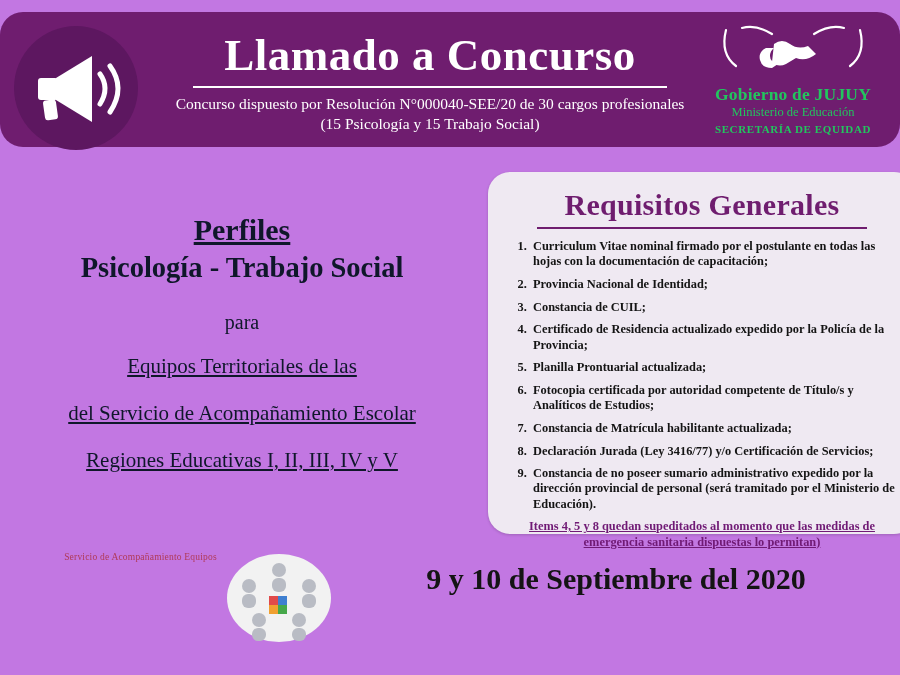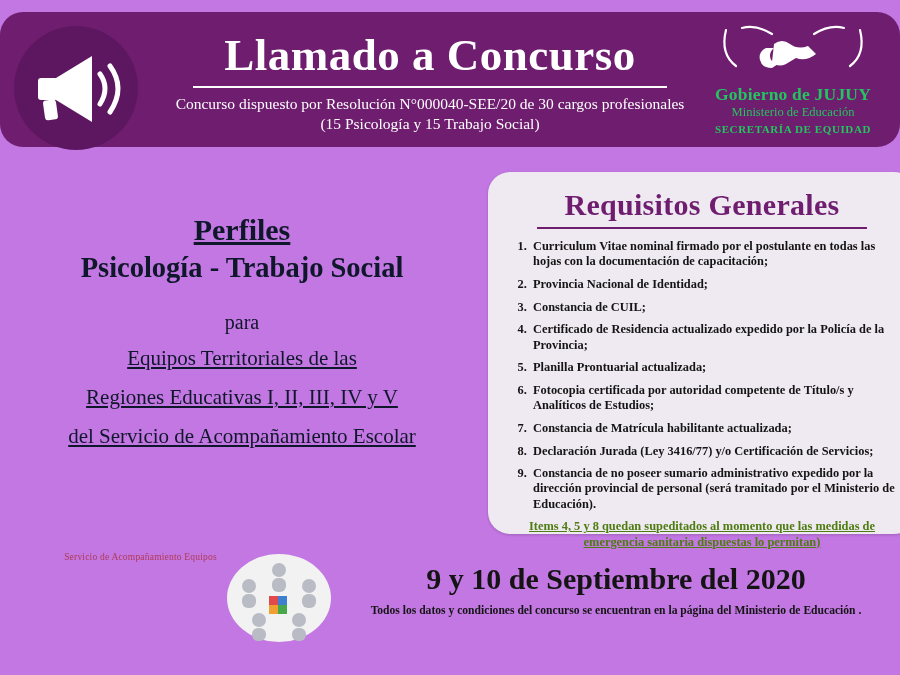--- a/index.html
+++ b/index.html
@@ -125,21 +125,21 @@
   }
   .para {
     font-size: 20px;
     margin-top: 20px;
     line-height: 28px;
   }
   .equipos {
     font-size: 21px;
     line-height: 33px;
     text-decoration: underline;
-    margin-top: 6px;
+    margin-top: 14px;
   }
 
   
   .req-panel {
     position: absolute;
     left: 488px;
     top: 172px;
     width: 428px;
     height: 362px;
     background: #efe9f2;
@@ -172,21 +172,21 @@
     margin-bottom: 7.5px;
     padding-left: 3px;
   }
   .req-note {
     margin: 4px 20px 0 20px;
     text-align: center;
     font-size: 12.4px;
     line-height: 15.5px;
     font-weight: bold;
     text-decoration: underline;
-    color: #4d7c0f;
+    color: #701a75;
   }
 
   
   .sae-block {
     position: absolute;
     left: 48px;
     top: 554px;
     width: 185px;
     text-align: center;
   }
@@ -286,22 +286,22 @@
       <div class="gov-sub">Ministerio de Educación</div>
       <div class="gov-sub2">SECRETARÍA DE EQUIDAD</div>
     </div>
   </div>
 
   <div class="left-col">
     <div class="perfiles">Perfiles</div>
     <div class="perfiles-sub">Psicología - Trabajo Social</div>
     <div class="para">para</div>
     <div class="equipos">Equipos Territoriales de las</div>
+    <div class="equipos">del Servicio de Acompañamiento Escolar</div>
     <div class="equipos">Regiones Educativas I, II, III, IV y V</div>
-    <div class="equipos">del Servicio de Acompañamiento Escolar</div>
   </div>
 
   <div class="req-panel">
     <div class="req-title">Requisitos Generales</div>
     <div class="req-rule"></div>
     <ol class="req-list">
       <li>Curriculum Vitae nominal firmado por el postulante en todas las hojas con la documentación de capacitación;</li>
       <li>Provincia Nacional de Identidad;</li>
       <li>Constancia de CUIL;</li>
       <li>Certificado de Residencia actualizado expedido por la Policía de la Provincia;</li>
@@ -340,16 +340,15 @@
         <rect x="44" y="44" width="9" height="9" fill="#e04a4a"></rect>
         <rect x="53" y="44" width="9" height="9" fill="#3f7fd0"></rect>
         <rect x="44" y="53" width="9" height="9" fill="#f0a030"></rect>
         <rect x="53" y="53" width="9" height="9" fill="#46a84a"></rect>
       </g>
     </svg>
   </div>
 
   <div class="bottom-right">
     <div class="dates">9 y 10 de Septiembre del 2020</div>
-    <div class="foot-note">Todos los datos y condiciones del concurso se encuentran en la página del Ministerio de Educación .</div>
   </div>
 
 </div>
 
 </body></html>

